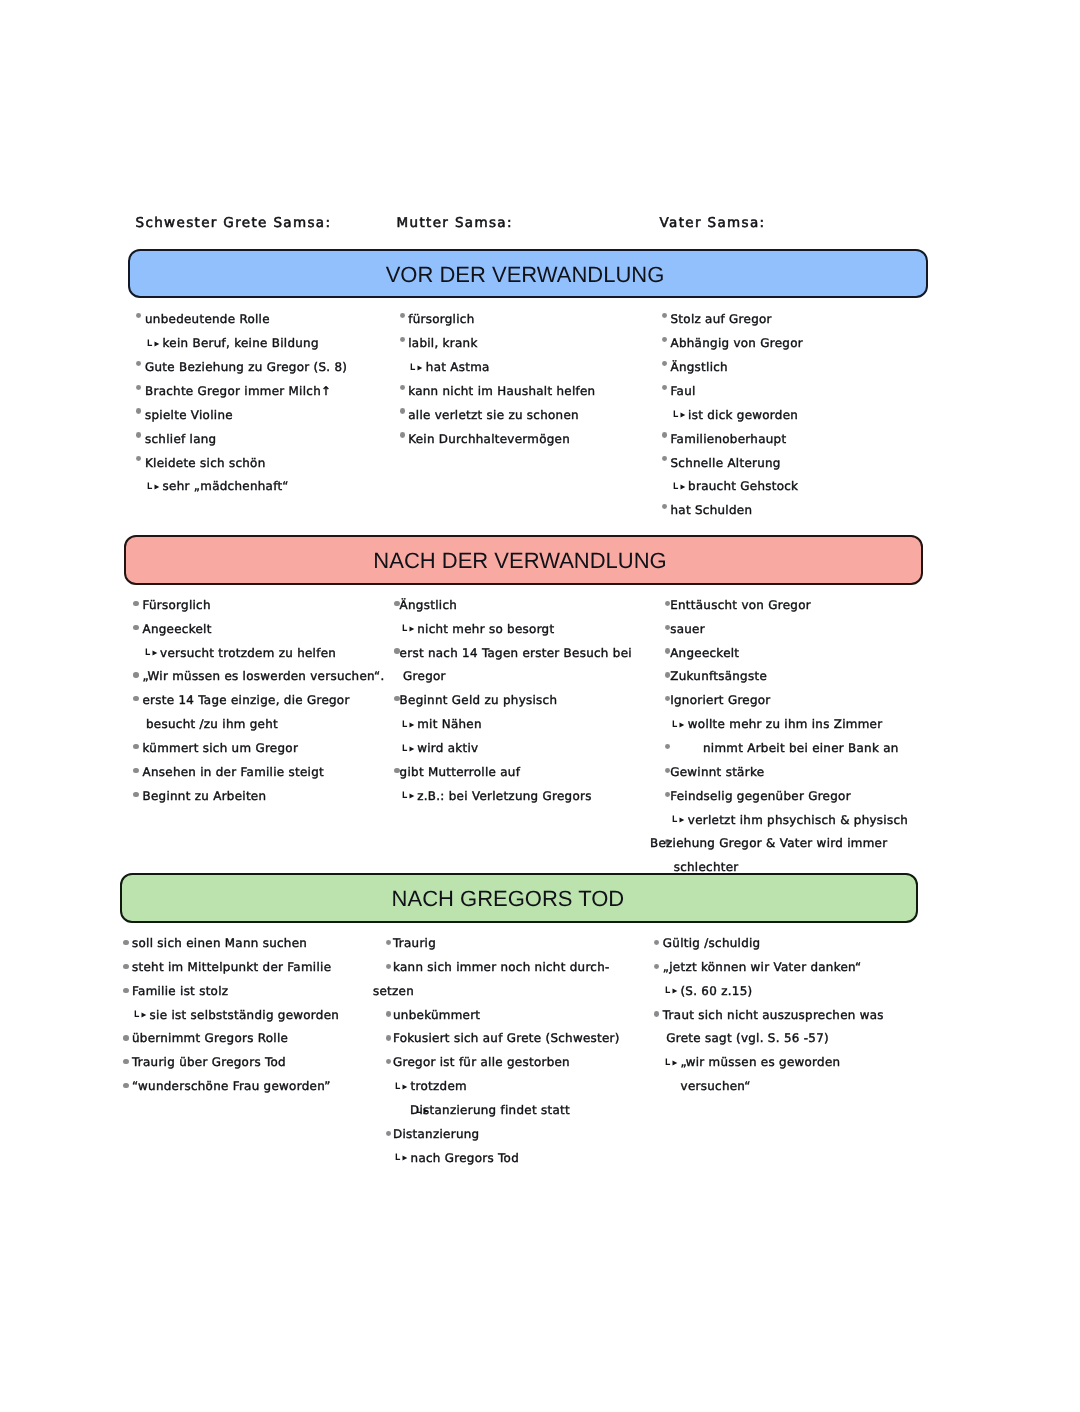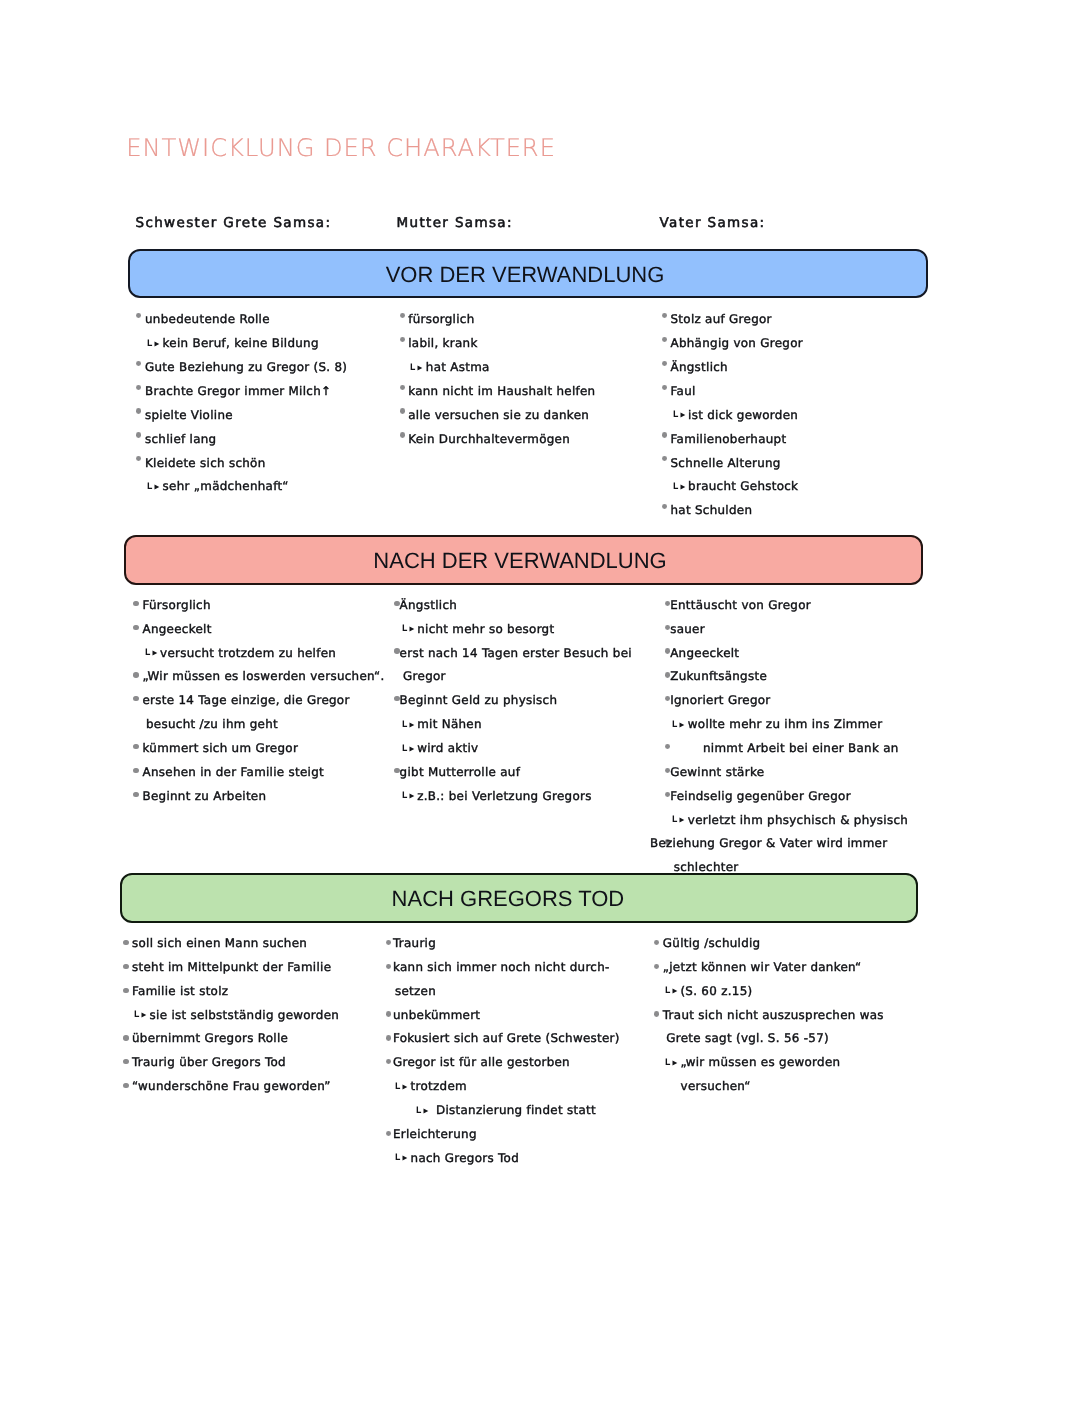--- a/index.html
+++ b/index.html
@@ -55,21 +55,20 @@
     position:absolute;width:5.6px;height:5.4px;border-radius:50%;
     background:#8b8b8d;
   }
   .lmark{position:absolute;}
   .sect,.collist{position:static;display:contents;}
 </style>
 </head>
 <body>
 
 <div id="page">
-<div class="pg-title" style="color: rgb(234, 154, 146);">ENTWICKLUNG DER CHARAKTERE</div>
 <div class="col-head" style="left:135.5px">Schwester Grete Samsa:</div>
 <div class="col-head" style="left:396.5px">Mutter Samsa:</div>
 <div class="col-head" style="left:659.5px">Vater Samsa:</div>
 <section class="sect">
 <div class="banner" style="top: 249px; left: 128px; width: 800px; height: 49px; background: rgb(146, 192, 253); border-color: rgb(19, 24, 36);">
         <div class="blabel" style="transform:translate(-3.0px,calc(-50% + 1px))">VOR DER VERWANDLUNG</div>
       </div>
 <div class="collist">
 <span class="bullet" style="left: 135.8px; top: 312.9px; background-color: rgb(139, 139, 141);"></span>
 <div class="item" style="left:145.0px;top:313.3px">unbedeutende Rolle</div>
@@ -106,21 +105,21 @@
 <span class="lmark" style="left:410.2px;top:361.5px">
           <svg width="14" height="12" viewBox="0 0 14 12" style="display:block">
             <path d="M1.35 1.4 L1.35 7.35 L5.1 7.35" fill="none" stroke="#141519" stroke-width="1.35" stroke-linecap="butt"></path>
             <path d="M7.5 3.6 L12.3 6.0 L7.5 8.4 Z" fill="#141519"></path>
           </svg>
         </span>
 <div class="item" style="left:425.8px;top:361.0px">hat Astma</div>
 <span class="bullet" style="left: 399.8px; top: 384.5px; background-color: rgb(139, 139, 141);"></span>
 <div class="item" style="left:408.2px;top:384.9px">kann nicht im Haushalt helfen</div>
 <span class="bullet" style="left: 399.8px; top: 408.3px; background-color: rgb(139, 139, 141);"></span>
-<div class="item" style="left:408.2px;top:408.7px">alle versuchen sie zu danken</div>
+<div class="item" style="left:408.2px;top:408.7px">alle verletzt sie zu schonen</div>
 <span class="bullet" style="left: 399.8px; top: 432.2px; background-color: rgb(139, 139, 141);"></span>
 <div class="item" style="left:408.2px;top:432.6px">Kein Durchhaltevermögen</div>
 </div>
 <div class="collist">
 <span class="bullet" style="left: 661.6px; top: 312.9px; background-color: rgb(139, 139, 141);"></span>
 <div class="item" style="left:670.5px;top:313.3px">Stolz auf Gregor</div>
 <span class="bullet" style="left: 661.6px; top: 336.8px; background-color: rgb(139, 139, 141);"></span>
 <div class="item" style="left:670.5px;top:337.2px">Abhängig von Gregor</div>
 <span class="bullet" style="left: 661.6px; top: 360.6px; background-color: rgb(139, 139, 141);"></span>
 <div class="item" style="left:670.5px;top:361.0px">Ängstlich</div>
@@ -274,43 +273,43 @@
 <span class="bullet" style="left: 123.4px; top: 1059.1px; background-color: rgb(139, 139, 141);"></span>
 <div class="item" style="left:132.0px;top:1056.3px">Traurig über Gregors Tod</div>
 <span class="bullet" style="left: 123.4px; top: 1083px; background-color: rgb(139, 139, 141);"></span>
 <div class="item" style="left:132.0px;top:1080.2px">“wunderschöne Frau geworden”</div>
 </div>
 <div class="collist">
 <span class="bullet" style="left: 385.6px; top: 939.8px; background-color: rgb(139, 139, 141);"></span>
 <div class="item" style="left:393.0px;top:937.0px">Traurig</div>
 <span class="bullet" style="left: 385.6px; top: 963.7px; background-color: rgb(139, 139, 141);"></span>
 <div class="item" style="left:393.0px;top:960.9px">kann sich immer noch nicht durch-</div>
-<div class="item" style="left:395px;top:984.7px">setzen</div>
+<div class="item" style="left:373px;top:984.7px">setzen</div>
 <span class="bullet" style="left: 385.6px; top: 1011.4px; background-color: rgb(139, 139, 141);"></span>
 <div class="item" style="left:393.0px;top:1008.6px">unbekümmert</div>
 <span class="bullet" style="left: 385.6px; top: 1035.2px; background-color: rgb(139, 139, 141);"></span>
 <div class="item" style="left:393.0px;top:1032.4px">Fokusiert sich auf Grete (Schwester)</div>
 <span class="bullet" style="left: 385.6px; top: 1059.1px; background-color: rgb(139, 139, 141);"></span>
 <div class="item" style="left:393.0px;top:1056.3px">Gregor ist für alle gestorben</div>
 <span class="lmark" style="left:395.0px;top:1080.7px">
           <svg width="14" height="12" viewBox="0 0 14 12" style="display:block">
             <path d="M1.35 1.4 L1.35 7.35 L5.1 7.35" fill="none" stroke="#141519" stroke-width="1.35" stroke-linecap="butt"></path>
             <path d="M7.5 3.6 L12.3 6.0 L7.5 8.4 Z" fill="#141519"></path>
           </svg>
         </span>
 <div class="item" style="left:410.6px;top:1080.2px">trotzdem</div>
 <span class="lmark" style="left:416.0px;top:1104.5px">
           <svg width="14" height="12" viewBox="0 0 14 12" style="display:block">
             <path d="M1.35 1.4 L1.35 7.35 L5.1 7.35" fill="none" stroke="#141519" stroke-width="1.35" stroke-linecap="butt"></path>
             <path d="M7.5 3.6 L12.3 6.0 L7.5 8.4 Z" fill="#141519"></path>
           </svg>
         </span>
-<div class="item" style="left:436px;top:1104.0px">Distanzierung findet statt</div>
+<div class="item" style="left:410px;top:1104.0px">Distanzierung findet statt</div>
 <span class="bullet" style="left: 385.6px; top: 1130.7px; background-color: rgb(139, 139, 141);"></span>
-<div class="item" style="left:393.0px;top:1127.9px">Erleichterung</div>
+<div class="item" style="left:393.0px;top:1127.9px">Distanzierung</div>
 <span class="lmark" style="left:395.0px;top:1152.2px">
           <svg width="14" height="12" viewBox="0 0 14 12" style="display:block">
             <path d="M1.35 1.4 L1.35 7.35 L5.1 7.35" fill="none" stroke="#141519" stroke-width="1.35" stroke-linecap="butt"></path>
             <path d="M7.5 3.6 L12.3 6.0 L7.5 8.4 Z" fill="#141519"></path>
           </svg>
         </span>
 <div class="item" style="left:410.6px;top:1151.7px">nach Gregors Tod</div>
 </div>
 <div class="collist">
 <span class="bullet" style="left: 653.9px; top: 939.8px; background-color: rgb(139, 139, 141);"></span>

